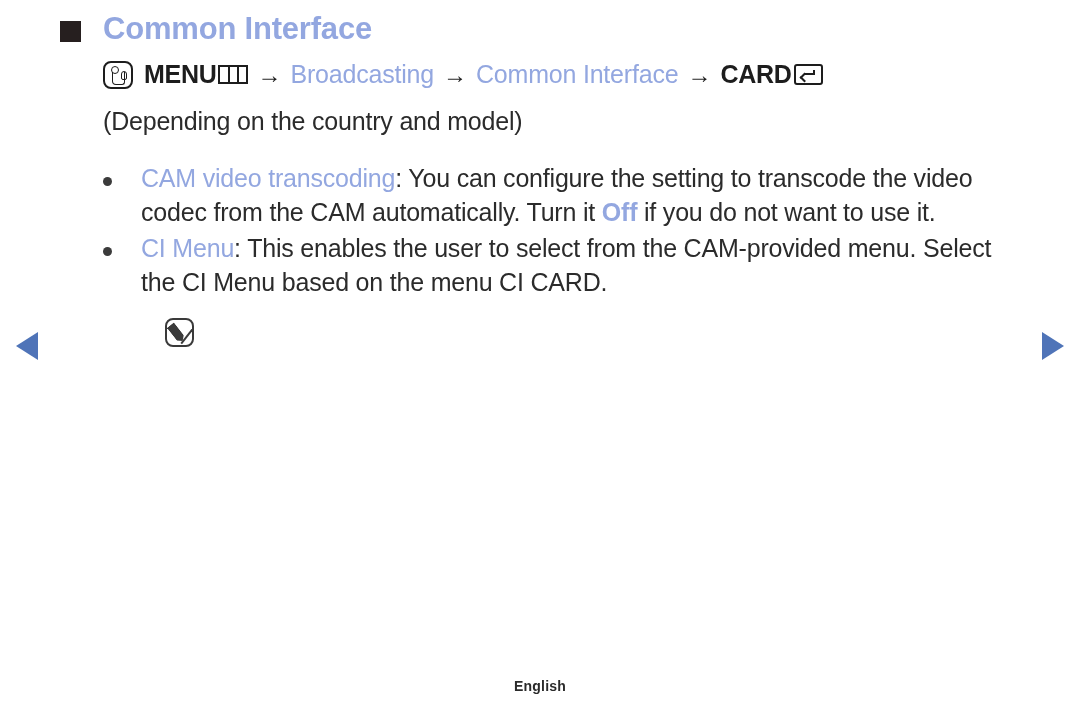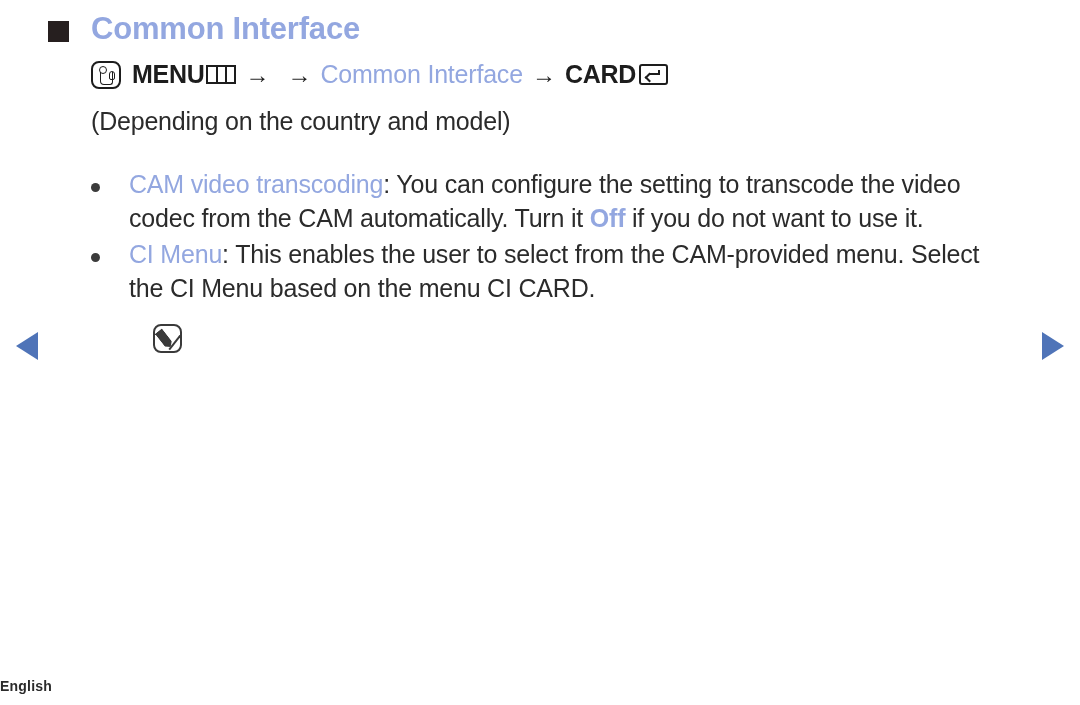--- a/index.html
+++ b/index.html
@@ -41,21 +41,21 @@
   .nav-arrow.right {
     right: 16px;
     border-top: 14px solid transparent;
     border-bottom: 14px solid transparent;
     border-left: 22px solid #4f74b8;
   }
 
   
   .content {
     position: absolute;
-    left: 48px;
+    left: 60px;
     top: 8px;
     width: 970px;
   }
 
   
   .title-row {
     display: flex;
     align-items: flex-start;
     gap: 22px;
     margin-bottom: 6px;
@@ -207,21 +207,21 @@
     border-bottom: 2px solid #1d1d1d;
     transform: rotate(45deg);
     box-sizing: border-box;
   }
 
   
   .para {
     font-size: 25px;
     line-height: 1.5;
     margin-left: 43px;
-    margin-bottom: 26px;
+    margin-bottom: 20px;
     color: #2b2b2b;
     letter-spacing: -0.2px;
   }
 
   
   .bullet-item {
     display: flex;
     align-items: flex-start;
     margin-left: 43px;
     margin-bottom: 2px;
@@ -295,21 +295,21 @@
     color: #3a3a3a;
     letter-spacing: -0.2px;
   }
 
   
   .footer {
     position: absolute;
     left: 0;
     right: 0;
     top: 678px;
-    text-align: left;
+    text-align: center;
     font-size: 14px;
     font-weight: bold;
     color: #2b2b2b;
     letter-spacing: 0.2px;
   }
 </style>
 </head>
 <body>
 
 <div class="page">
@@ -324,20 +324,21 @@
       <div class="page-title">Common Interface</div>
     </div>
 
     <div class="menu-path">
       <span class="icon-hand">
           <span class="thumb"></span>
         </span>
       <span class="seg-bold">MENU</span>
       <span class="icon-menu-grid"></span>
       <span class="arrow">→</span>
+      <span class="seg-accent">Broadcasting</span>
       <span class="arrow">→</span>
       <span class="seg-accent">Common Interface</span>
       <span class="arrow">→</span>
       <span class="seg-bold">CARD</span>
       <span class="icon-enter"></span>
     </div>
 
     <div class="para">(Depending on the country and model)</div>
 
     <div class="bullet-item">

